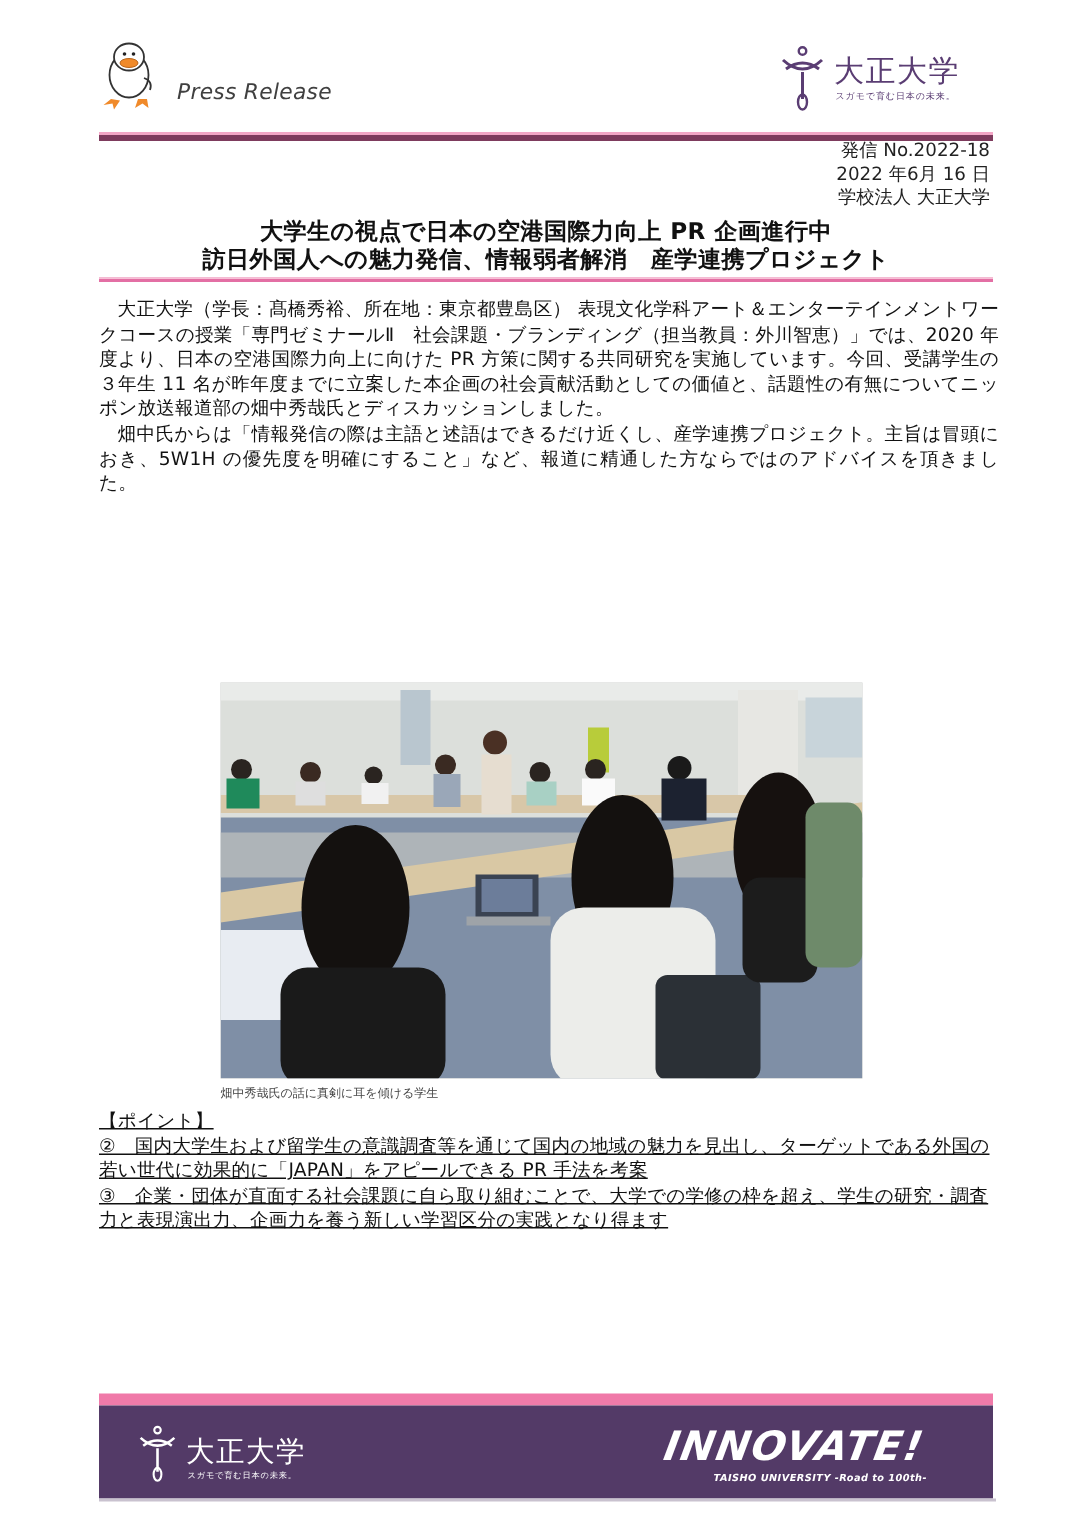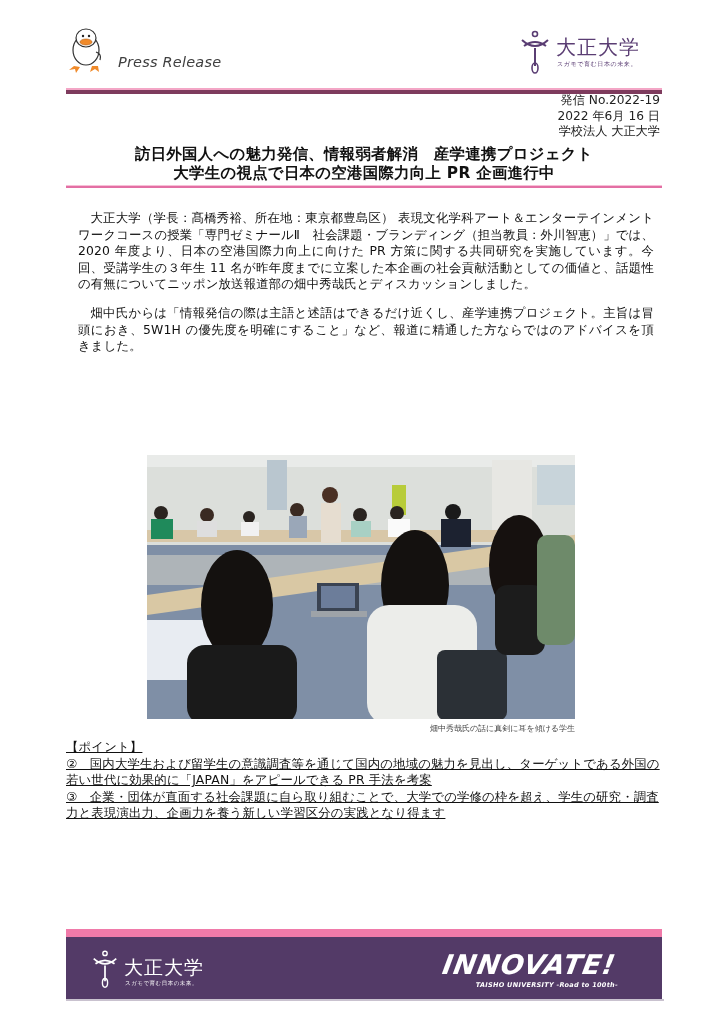--- a/index.html
+++ b/index.html
@@ -19,24 +19,24 @@
   .rule-top { left:66px; top:88px; width:596px; height:4px; background:#7e3b5d; border-top:2px solid #f3a6c6; }
 
   .meta { right:64px; top:93px; text-align:right; font-size:12.2px; line-height:15.5px; color:#222; }
   .meta div { white-space:nowrap; }
 
   .title { left:66px; width:596px; top:145px; text-align:center; font-weight:bold;
            font-size:15.4px; line-height:19px; color:#111; letter-spacing:0.3px; }
   .rule-title { left:66px; top:185px; width:596px; height:2px; background:#e36fa4; border-top:1px solid #f7bfd6; }
 
   .body { left:66px; width:600px; top:198px; font-size:12.4px; line-height:16.6px; color:#111; letter-spacing:0.15px; }
-  .body p { margin:12px; text-indent:1em; text-align:justify; }
+  .body p { margin:0; text-indent:1em; text-align:justify; }
 
   .photo { left:147px; top:455px; width:428px; height:264px; overflow:hidden; background:#cfd2cf; }
-  .caption { left:147px; width:428px; top:723px; text-align:right; font-size:8px; color:#444; }
+  .caption { left:147px; width:428px; top:723px; text-align:left; font-size:8px; color:#444; }
 
   .points { left:66px; width:600px; top:739px; font-size:12.4px; line-height:16.6px; color:#111; letter-spacing:0.15px; }
   .points .item { margin:0;text-decoration:underline; }
 
   .footer-pink { left:66px; top:929px; width:596px; height:8px; background:#f07aa9; }
   .footer { left:66px; top:937px; width:596px; height:62px; background:#533a67; }
   .footer .f-mark { position:absolute; left:26px; top:12px; width:26px; height:40px; }
   .footer .f-name { position:absolute; left:58px; top:18px; font-size:19px; color:#fff; letter-spacing:1px; }
   .footer .f-tag { position:absolute; left:59px; top:43px; font-size:5.5px; color:#fff; letter-spacing:0.5px; }
   .footer .innovate { position:absolute; right:46px; top:12px; font-size:27px; font-weight:bold; font-style:italic;
@@ -70,28 +70,28 @@
     <path d="M15 18 L15 36" stroke="#5a3d73" stroke-width="2"></path>
     <ellipse cx="15" cy="38" rx="3" ry="5" fill="none" stroke="#5a3d73" stroke-width="1.6"></ellipse>
   </svg>
   <div class="name">大正大学</div>
   <div class="tag">スガモで育む日本の未来。</div>
 </div>
 
 <div class="abs rule-top"></div>
 
 <div class="abs meta">
-  <div>発信 No.2022-19</div>
+  <div>発信 No.2022-18</div>
   <div>2022 年6月 16 日</div>
   <div>学校法人 大正大学</div>
 </div>
 
 <div class="abs title">
+  <div>大学生の視点で日本の空港国際力向上 PR 企画進行中</div>
   <div>訪日外国人への魅力発信、情報弱者解消　産学連携プロジェクト</div>
-  <div>大学生の視点で日本の空港国際力向上 PR 企画進行中</div>
 </div>
 <div class="abs rule-title"></div>
 
 <div class="abs body">
   <p>大正大学（学長：髙橋秀裕、所在地：東京都豊島区） 表現文化学科アート＆エンターテインメントワークコースの授業「専門ゼミナールⅡ　社会課題・ブランディング（担当教員：外川智恵）」では、2020 年度より、日本の空港国際力向上に向けた PR 方策に関する共同研究を実施しています。今回、受講学生の３年生 11 名が昨年度までに立案した本企画の社会貢献活動としての価値と、話題性の有無についてニッポン放送報道部の畑中秀哉氏とディスカッションしました。</p>
   <p>畑中氏からは「情報発信の際は主語と述語はできるだけ近くし、産学連携プロジェクト。主旨は冒頭におき、5W1H の優先度を明確にすること」など、報道に精通した方ならではのアドバイスを頂きました。</p>
 </div>
 
 <div class="abs photo">
   <svg width="428" height="264" viewBox="0 0 428 264">

